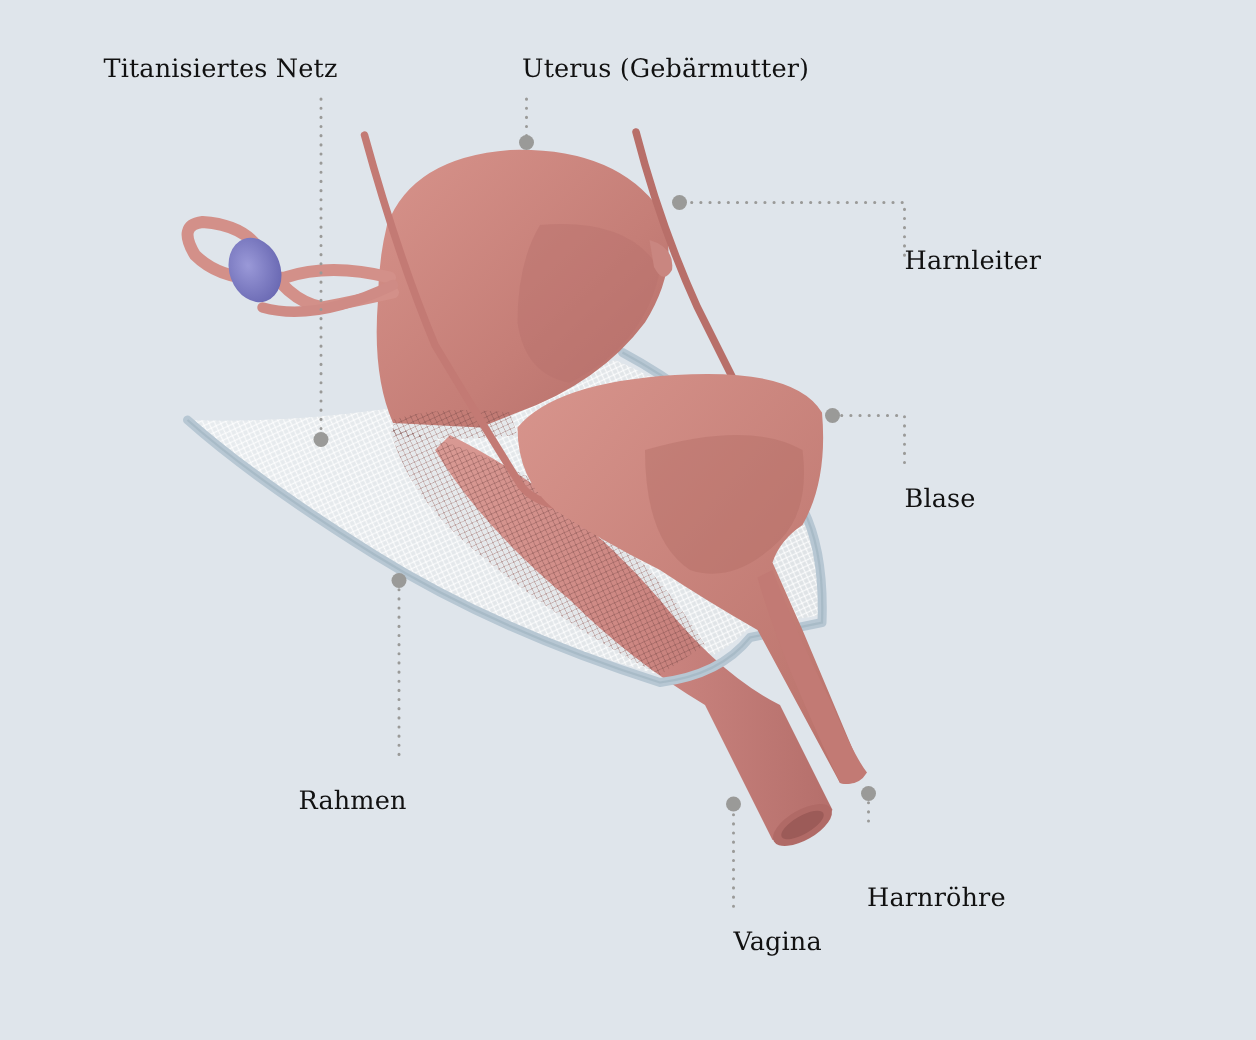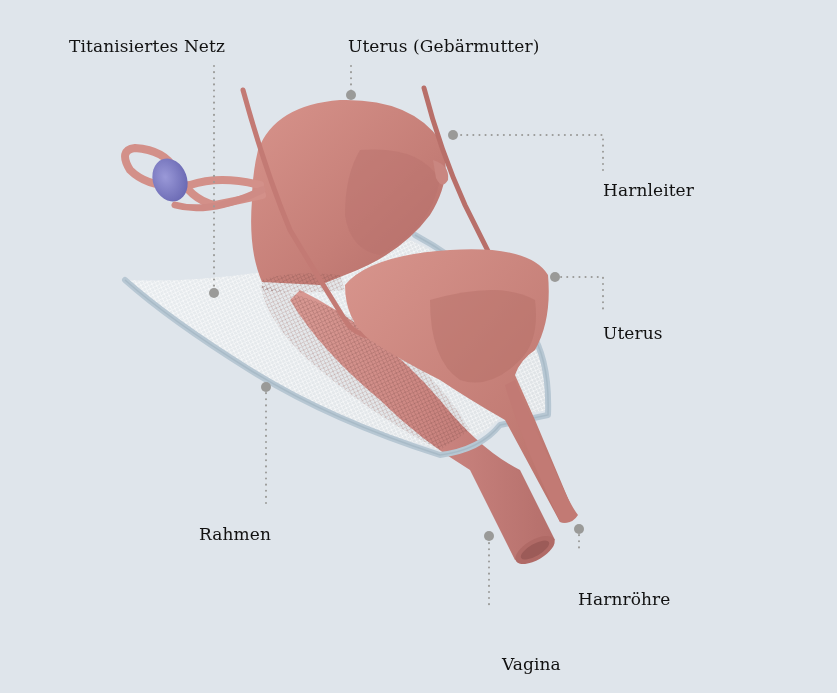--- a/index.html
+++ b/index.html
@@ -114,19 +114,19 @@
       <circle cx="453" cy="135" r="5"></circle>
       <circle cx="555" cy="277" r="5"></circle>
       <circle cx="266" cy="387" r="5"></circle>
       <circle cx="489" cy="536" r="5"></circle>
       <circle cx="579" cy="529" r="5"></circle>
     </g>
   </svg>
 
   <div class="label" style="left:348px; top:36px;">Uterus (Gebärmutter)</div>
   <div class="label" style="left:69px; top:36px;">Titanisiertes Netz</div>
-  <div class="label" style="left:603px; top:180px;">Harnleiter</div>
-  <div class="label" style="left:603px; top:323px;">Uterus</div>
+  <div class="label" style="left:603px; top:164px;">Harnleiter</div>
+  <div class="label" style="left:603px; top:323px;">Blase</div>
   <div class="label" style="left:199px; top:524px;">Rahmen</div>
   <div class="label" style="left:578px; top:589px;">Harnröhre</div>
-  <div class="label" style="left:502px; top:618px;margin-top:36px;">Vagina</div>
+  <div class="label" style="left:489px; top:618px;">Vagina</div>
 
 </div>
 
 </body></html>

